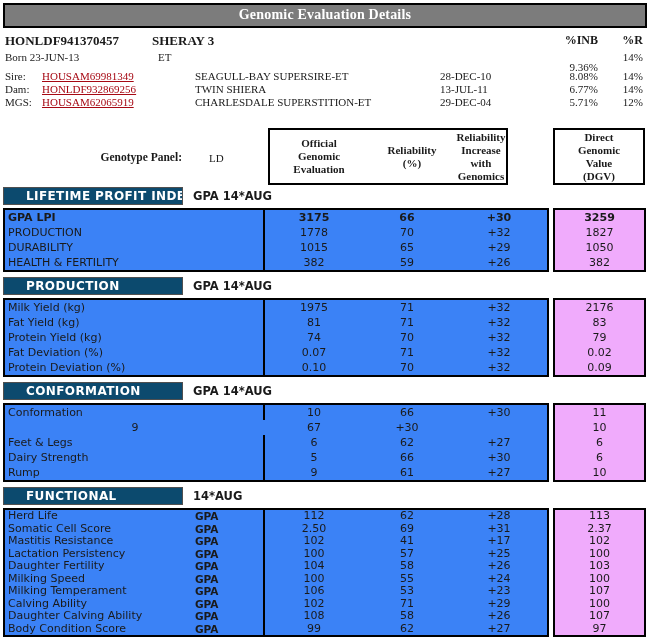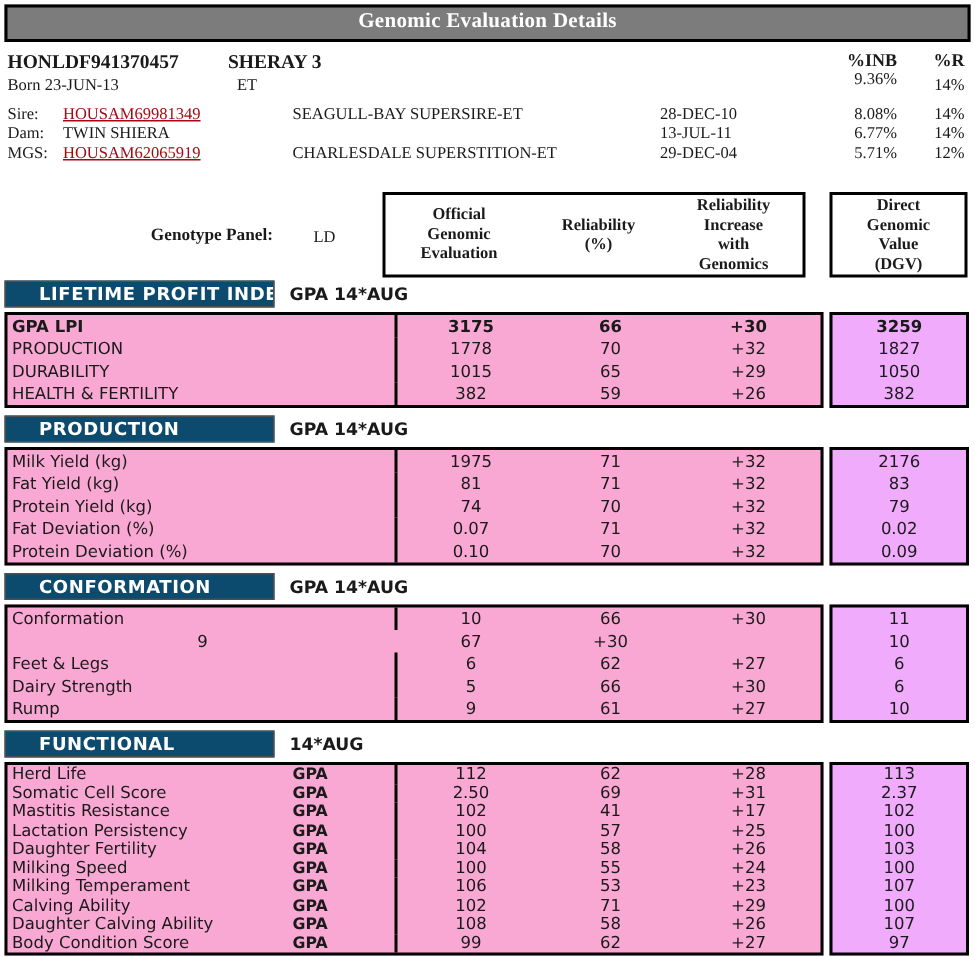--- a/index.html
+++ b/index.html
@@ -29,41 +29,41 @@
     letter-spacing: 0.2px;
   }
 
   
   #animal-id   { left: 5px;  top: 33px; font-size: 13px; font-weight: bold; }
   #animal-name { left: 152px; top: 33px; font-size: 13px; font-weight: bold; }
   #inb-header  { right: 52px; top: 33px; font-size: 12px; font-weight: bold; }
   #r-header    { right: 7px;  top: 33px; font-size: 12px; font-weight: bold; }
   #animal-born { left: 5px;  top: 51px; }
   #animal-et   { left: 158px; top: 51px; }
-  #animal-inb  { right: 52px; top: 47px; }
+  #animal-inb  { right: 52px; top: 61px; }
   #animal-r    { right: 7px;  top: 51px; }
 
   
   #pedigree { left: 5px; top: 70px; width: 638px; }
   .ped-row { display: flex; height: 13px; line-height: 13px; align-items: baseline; }
   .ped-role { width: 37px; }
   .ped-id   { width: 153px; }
   .ped-id a, .ped-link { color: var(--link-red); text-decoration: underline; cursor: pointer; }
   .ped-name { flex: 1; }
   .ped-date { width: 90px; text-align: left; }
   .ped-inb  { width: 68px; text-align: right; }
   .ped-r    { width: 45px; text-align: right; }
 
   
   #genotype-label { left: 0; top: 151px; width: 182px; text-align: right; font-weight: bold; font-size: 11.5px; }
   #genotype-value { left: 209px; top: 152px; }
 
   
   #col-head-main {
-    left: 255px; top: 128px; width: 282px; height: 57px;
+    left: 268px; top: 128px; width: 240px; height: 57px;
     border: 2px solid #000;
     display: grid;
     grid-template-columns: 98px 88px 1fr;
   }
   #col-head-dgv {
     left: 553px; top: 128px; width: 92px; height: 57px;
     border: 2px solid #000;
   }
   .col-head-cell {
     display: flex; align-items: center; justify-content: center;
@@ -91,21 +91,21 @@
     letter-spacing: 0.4px;
     white-space: nowrap;
     overflow: hidden;
   }
   .section-tag { margin-left: 10px; font-weight: bold; font-size: 11.5px; }
 
   .section-table { position: relative; width: 644px; }
   .tbl-main {
     width: 546px;
     border: 2px solid #000;
-    background: #f9a8d4;
+    background: #3b82f6;
   }
   .tbl-dgv {
     position: absolute; left: 550px; top: 0; bottom: 0; width: 93px;
     border: 2px solid #000;
     background: #f0abfc;
   }
   .trait-row {
     display: grid;
     grid-template-columns: 260px 98px 88px 1fr;
     height: var(--rh);
@@ -137,20 +137,21 @@
       <div class="ped-row">
         <span class="ped-role">Sire:</span>
         <span class="ped-id"><span class="ped-link">HOUSAM69981349</span></span>
         <span class="ped-name">SEAGULL-BAY SUPERSIRE-ET</span>
         <span class="ped-date">28-DEC-10</span>
         <span class="ped-inb">8.08%</span>
         <span class="ped-r">14%</span>
       </div>
       <div class="ped-row">
         <span class="ped-role">Dam:</span>
+        <span class="ped-id"><span class="ped-link">HONLDF932869256</span></span>
         <span class="ped-name">TWIN SHIERA</span>
         <span class="ped-date">13-JUL-11</span>
         <span class="ped-inb">6.77%</span>
         <span class="ped-r">14%</span>
       </div>
       <div class="ped-row">
         <span class="ped-role">MGS:</span>
         <span class="ped-id"><span class="ped-link">HOUSAM62065919</span></span>
         <span class="ped-name">CHARLESDALE SUPERSTITION-ET</span>
         <span class="ped-date">29-DEC-04</span>

